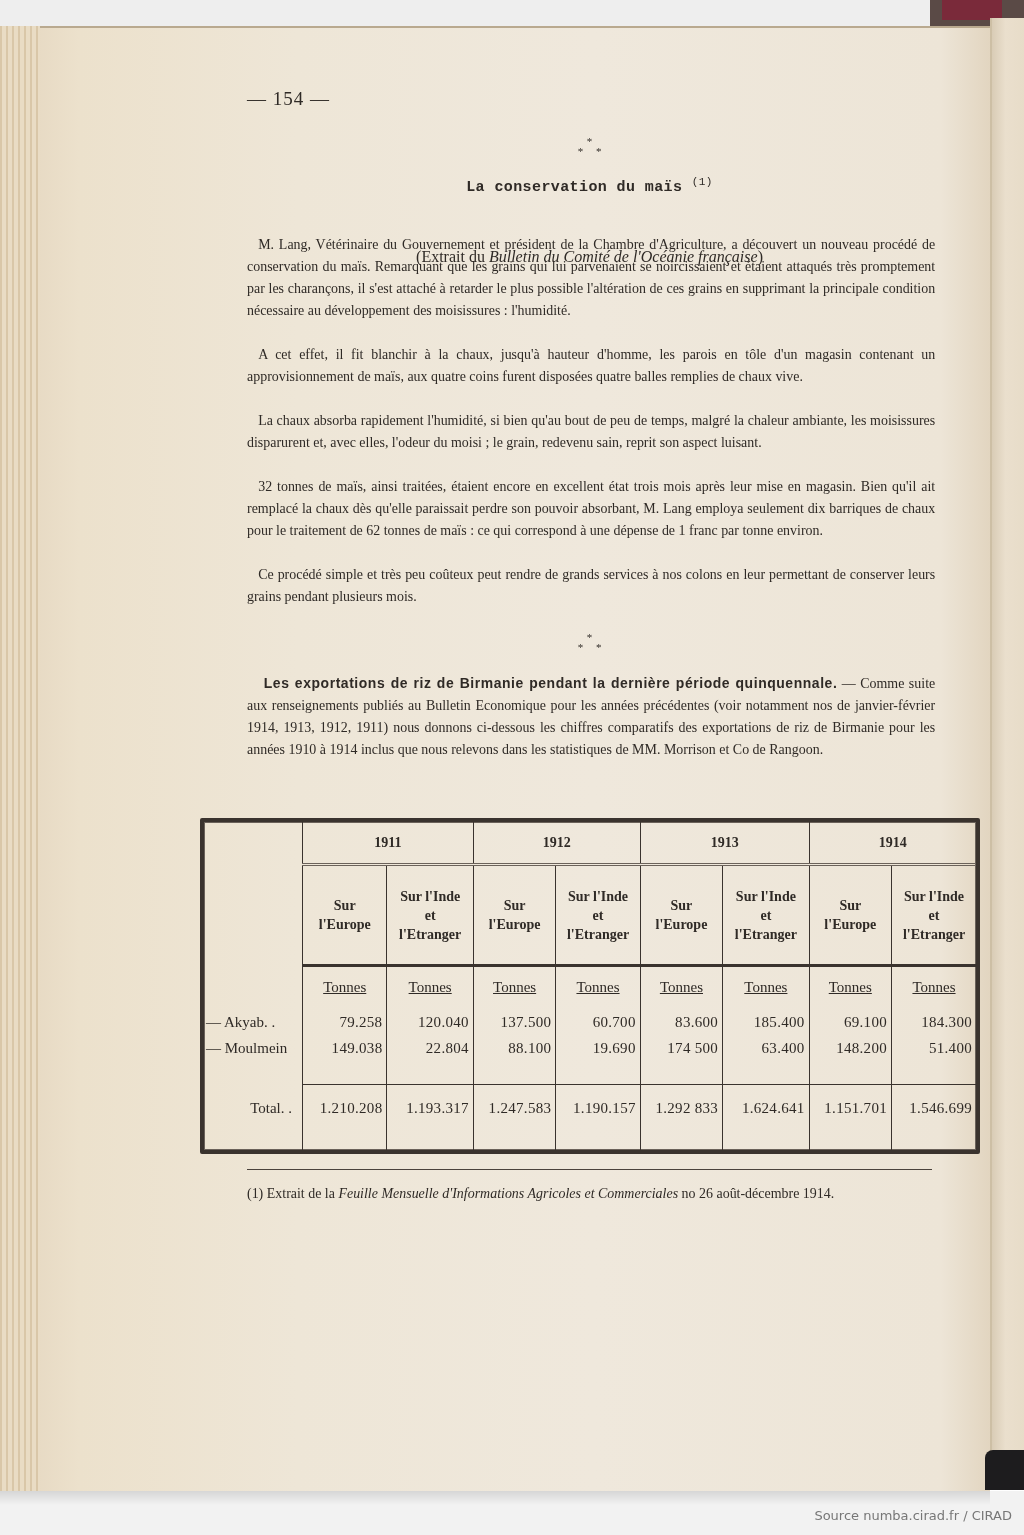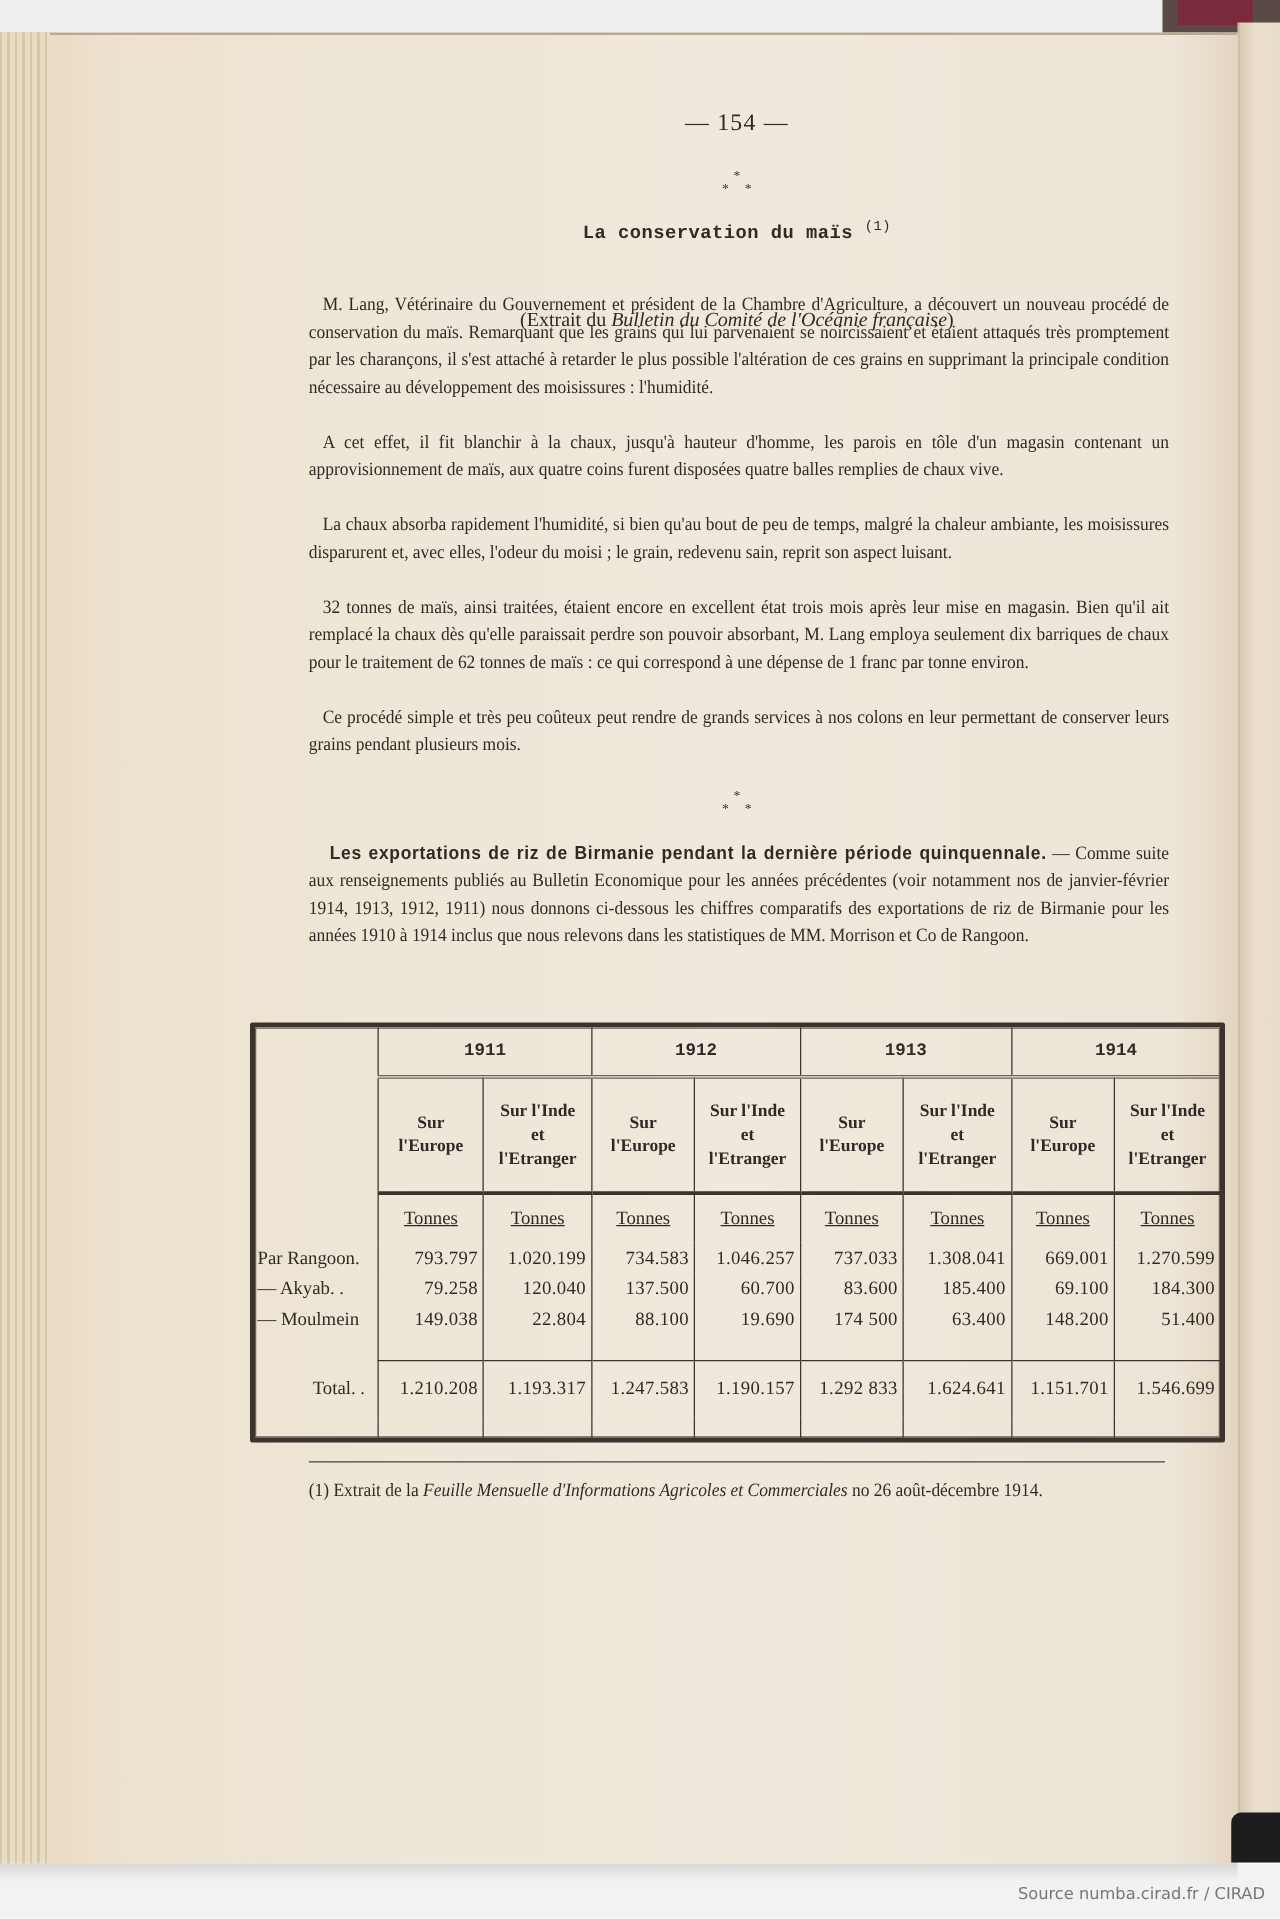--- a/index.html
+++ b/index.html
@@ -24,21 +24,21 @@
     background:linear-gradient(90deg,#d9ccb6,#eadfcd 40%,#e7dcc8); border-left:2px solid #cdbfa5; }
   .bottom-dark { position:absolute; left:985px; top:1450px; width:39px; height:40px; background:#1d1c1e; border-radius:8px 0 0 0; }
   .scan-bottom { position:absolute; left:0; top:1491px; width:1024px; height:44px; background:#f2f2f2; }
   .scan-bottom .shadow { position:absolute; left:0; top:0; width:990px; height:14px; background:linear-gradient(#d6d6d6,#f2f2f2); }
   .source {
     position:absolute; right:12px; top:1508px;
     font-family:"DejaVu Sans", sans-serif; font-size:13px; color:#777;
   }
 
   .content { position:absolute; left:247px; top:0; width:685px; }
-  .page-number { position:absolute; left:0; width:685px; top:88px; text-align:center; font-size:19px; letter-spacing:1px; }
+  .page-number { position:absolute; left:0; width:685px; top:88px; font-size:19px; letter-spacing:1px; }
   .asterism { position:absolute; left:0; width:685px; text-align:center; font-size:11px; line-height:10px; }
   .asterism .a1 { display:block; }
   .asterism .a2 { display:block; word-spacing:10px; }
   .section-title {
     position:absolute; left:0; width:685px; top:176px; text-align:center;
     font-family:Liberation Mono, monospace; font-weight:bold; font-size:15px; letter-spacing:0.4px;
   }
   .section-title sup { font-weight:normal; font-size:11px; }
   .subtitle { position:absolute; left:0; width:685px; top:212px; text-align:center; font-size:16px;margin-top:36px; }
   .subtitle i { font-style:italic; }
@@ -55,21 +55,21 @@
   .table-wrap {
     position:absolute; left:200px; top:818px; width:772px; height:328px;
     border:4px solid #3a332e; border-radius:2px;
     box-shadow: inset 0 0 0 1px #6b625a;
   }
   table.data {
     border-collapse:collapse; width:100%; height:100%;
     font-size:14px;
   }
   table.data td, table.data th { padding:0 4px; }
-  .th-year { font-family:Liberation Mono, monospace; font-weight:bold; font-size:14px; height:34px; text-align:center;
+  .th-year { font-family:Liberation Serif, serif; font-weight:bold; font-size:14px; height:34px; text-align:center;
     border-bottom:3px double #6b625a;margin-left:22px; }
   .th-sub { text-align:center; font-size:14px; line-height:19px; height:80px; border-bottom:3px solid #3a332e; }
   .th-unit { text-align:center; font-size:15px; height:34px; padding-top:6px;text-decoration:underline; }
   .vl { border-left:1px solid #3a332e; }
   .rowlbl { text-align:left; font-size:15px; white-space:nowrap; padding-left:2px !important; }
   .num { text-align:right; font-size:15px; white-space:nowrap; letter-spacing:0.3px; }
   .rows td { height:22px; line-height:20px; }
   .sep td { height:18px; }
   .sep td.line { border-bottom:1px solid #3a332e; }
   .total td { height:40px;font-family:Liberation Serif, serif; }
@@ -167,31 +167,20 @@
       <td class="th-unit vl">Tonnes</td>
       <td class="th-unit vl">Tonnes</td>
       <td class="th-unit vl">Tonnes</td>
       <td class="th-unit vl">Tonnes</td>
       <td class="th-unit vl">Tonnes</td>
       <td class="th-unit vl">Tonnes</td>
       <td class="th-unit vl">Tonnes</td>
     </tr>
 
     <tr class="rows">
-      <td class="rowlbl">Par Rangoon.</td>
-      <td class="num vl">793.797</td>
-      <td class="num vl">1.020.199</td>
-      <td class="num vl">734.583</td>
-      <td class="num vl">1.046.257</td>
-      <td class="num vl">737.033</td>
-      <td class="num vl">1.308.041</td>
-      <td class="num vl">669.001</td>
-      <td class="num vl">1.270.599</td>
-    </tr>
-    <tr class="rows">
       <td class="rowlbl">— Akyab. .</td>
       <td class="num vl">79.258</td>
       <td class="num vl">120.040</td>
       <td class="num vl">137.500</td>
       <td class="num vl">60.700</td>
       <td class="num vl">83.600</td>
       <td class="num vl">185.400</td>
       <td class="num vl">69.100</td>
       <td class="num vl">184.300</td>
     </tr>

